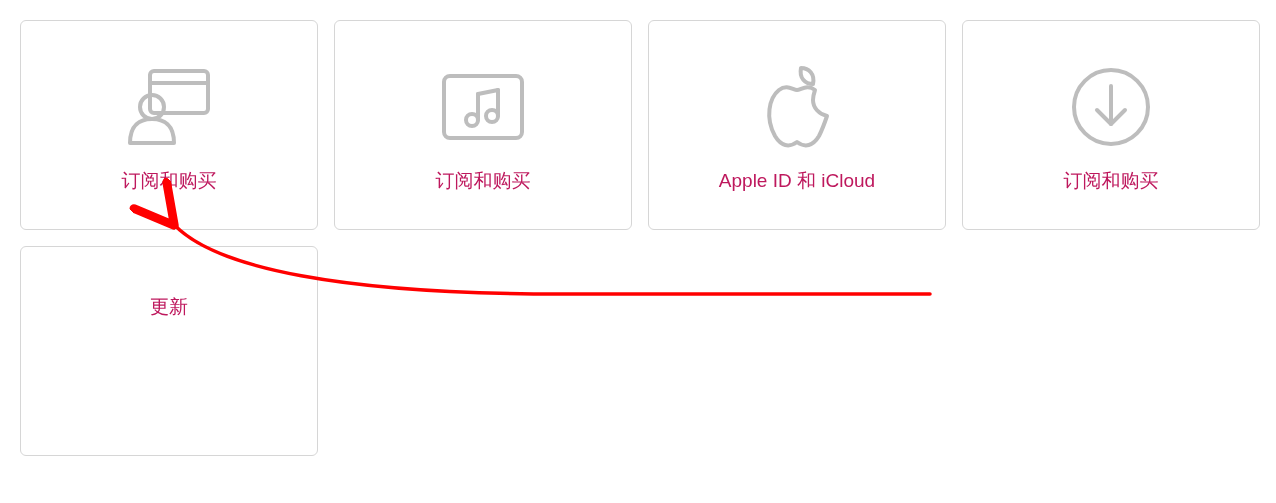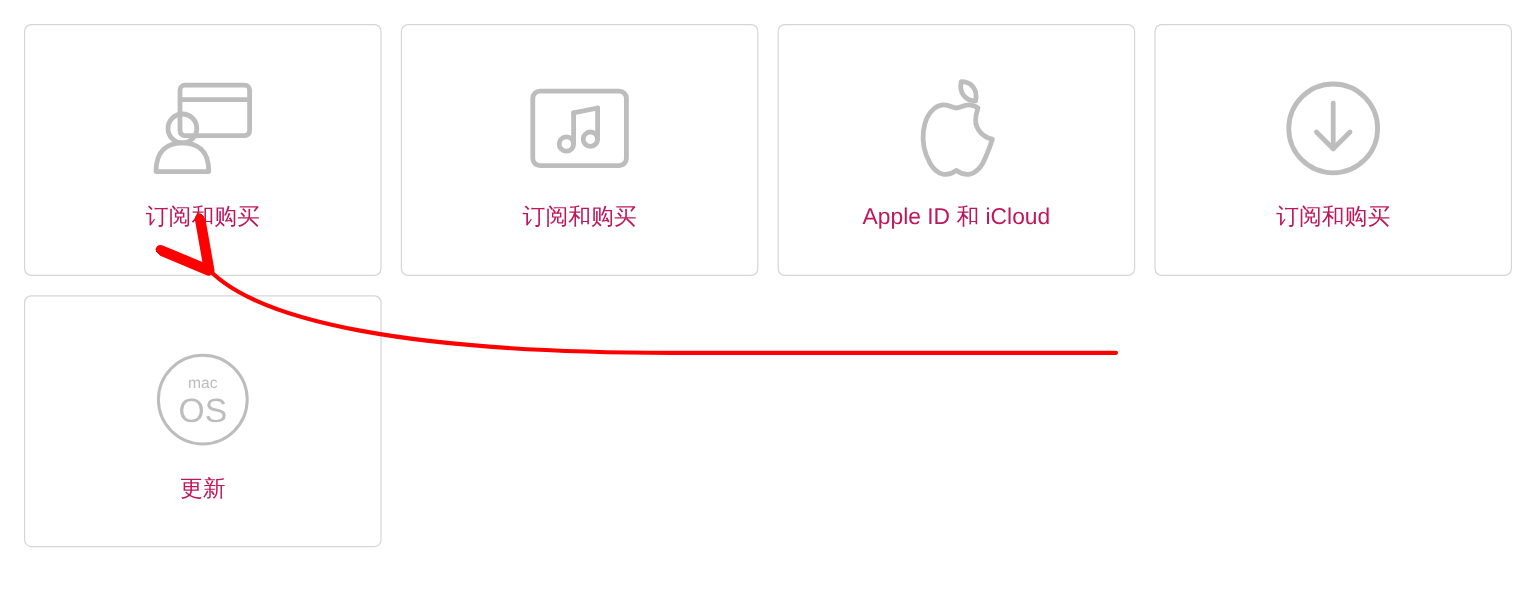--- a/index.html
+++ b/index.html
@@ -64,27 +64,20 @@
         <circle cx="43" cy="43" r="37"></circle>
         <line x1="43" y1="22" x2="43" y2="60"></line>
         <polyline points="29,46 43,60 57,46"></polyline>
       </svg>
     </div>
     <div class="label">订阅和购买</div>
   </div>
 
 
   <div class="tile">
-    <div class="icon-area">
-      <svg width="86" height="86" viewBox="0 0 86 86" fill="none" stroke="#bdbdbd" stroke-width="2.5" stroke-linejoin="round">
-        <circle cx="43" cy="43" r="37"></circle>
-        <text x="43" y="33" text-anchor="middle" font-size="13" fill="#bdbdbd" stroke="none" font-family="-apple-system,Helvetica,Arial,sans-serif">mac</text>
-        <text x="43" y="62" text-anchor="middle" font-size="28" fill="#bdbdbd" stroke="none" font-family="-apple-system,Helvetica,Arial,sans-serif" font-weight="400">OS</text>
-      </svg>
-    </div>
     <div class="label">更新</div>
   </div>
 
 </div>
 
 <svg class="arrow-svg" width="1276" height="503">
   <defs>
     <marker id="ahead" markerWidth="14" markerHeight="14" refX="3" refY="7" orient="auto">
       <path d="M12,1 L1,7 L12,13" fill="none" stroke="#ff0000" stroke-width="2.5" stroke-linecap="round" stroke-linejoin="round"></path>
     </marker>

